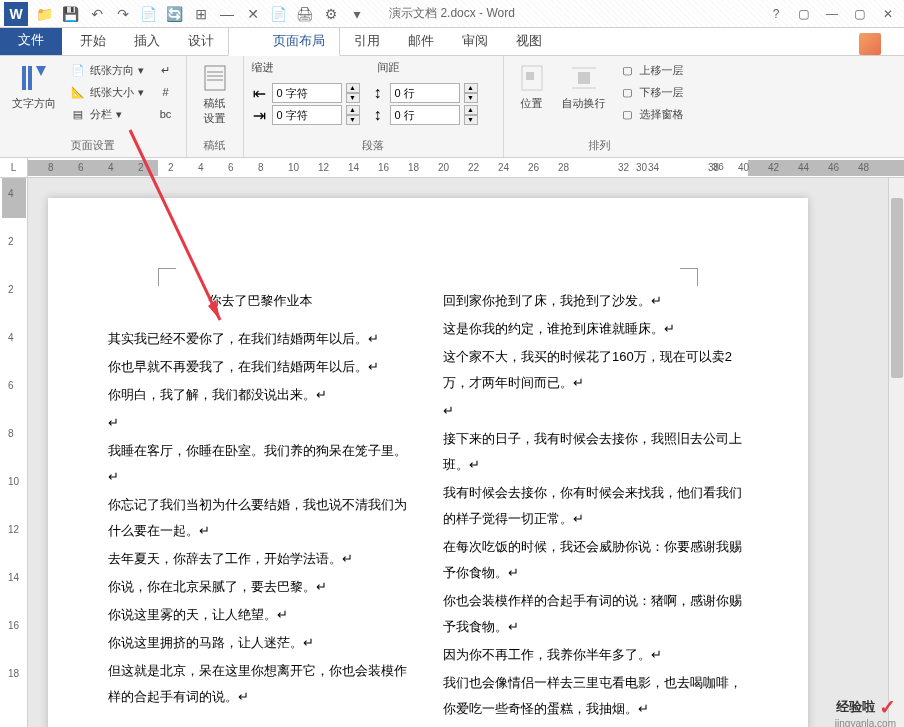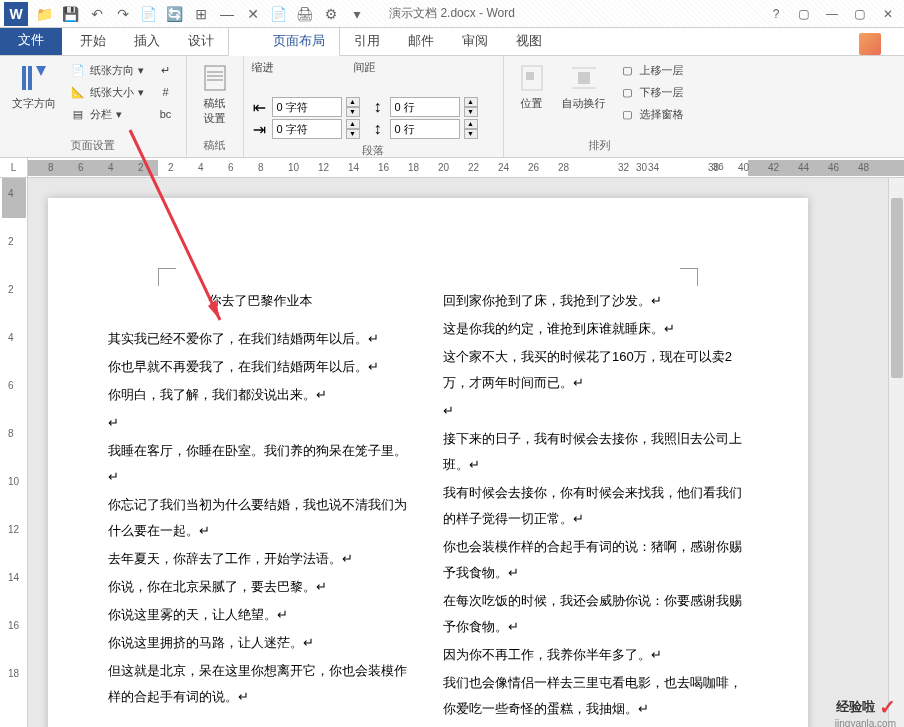--- a/index.html
+++ b/index.html
@@ -174,24 +174,24 @@
             </svg>
           </div>
         <div class="btn-large-label" style="white-space:pre-line">稿纸
 设置</div>
       </div>
     </div>
     <div class="group-label">稿纸</div>
   </div>
 
   <div class="group" style="min-width:260px">
-    <div class="group-content" style="flex-direction:column;gap:16px">
+    <div class="group-content" style="flex-direction:column;gap:2px">
       <div style="display:flex;gap:40px;font-size:11px;color:#444;margin-bottom:4px">
         <span>缩进</span>
-        <span style="margin-left:40px">间距</span>
+        <span style="margin-left:64px">间距</span>
       </div>
       <div style="display:flex;gap:10px">
         <div>
           <div class="spinner-row">
             <span class="btn-small-icon">⇤</span>
             <input class="spinner-input" value="0 字符" style="">
             <div class="spinner-btns">
                 <div class="spin-btn">▲</div>
                 <div class="spin-btn">▼</div>
               </div>
@@ -341,22 +341,22 @@
             </div>
         </div>
         <div class="col">
           <div id="col2-content">
               <div class="para">回到家你抢到了床，我抢到了沙发。↵</div>
               <div class="para">这是你我的约定，谁抢到床谁就睡床。↵</div>
               <div class="para">这个家不大，我买的时候花了160万，现在可以卖2万，才两年时间而已。↵</div>
               <div class="para"> ↵</div>
               <div class="para">接下来的日子，我有时候会去接你，我照旧去公司上班。↵</div>
               <div class="para">我有时候会去接你，你有时候会来找我，他们看我们的样子觉得一切正常。↵</div>
+              <div class="para">在每次吃饭的时候，我还会威胁你说：你要感谢我赐予你食物。↵</div>
               <div class="para">你也会装模作样的合起手有词的说：猪啊，感谢你赐予我食物。↵</div>
-              <div class="para">在每次吃饭的时候，我还会威胁你说：你要感谢我赐予你食物。↵</div>
               <div class="para">因为你不再工作，我养你半年多了。↵</div>
               <div class="para">我们也会像情侣一样去三里屯看电影，也去喝咖啡，你爱吃一些奇怪的蛋糕，我抽烟。↵</div>
               <div class="para">一直以为日子会这样一直继续下去，但你的法语越来越好，已经可以看懂让·雷诺的电影字幕，那是你喜欢的一个男演员。我喜↵</div>
             </div>
         </div>
       </div>
     </div>
   </div>
 </div>
 

